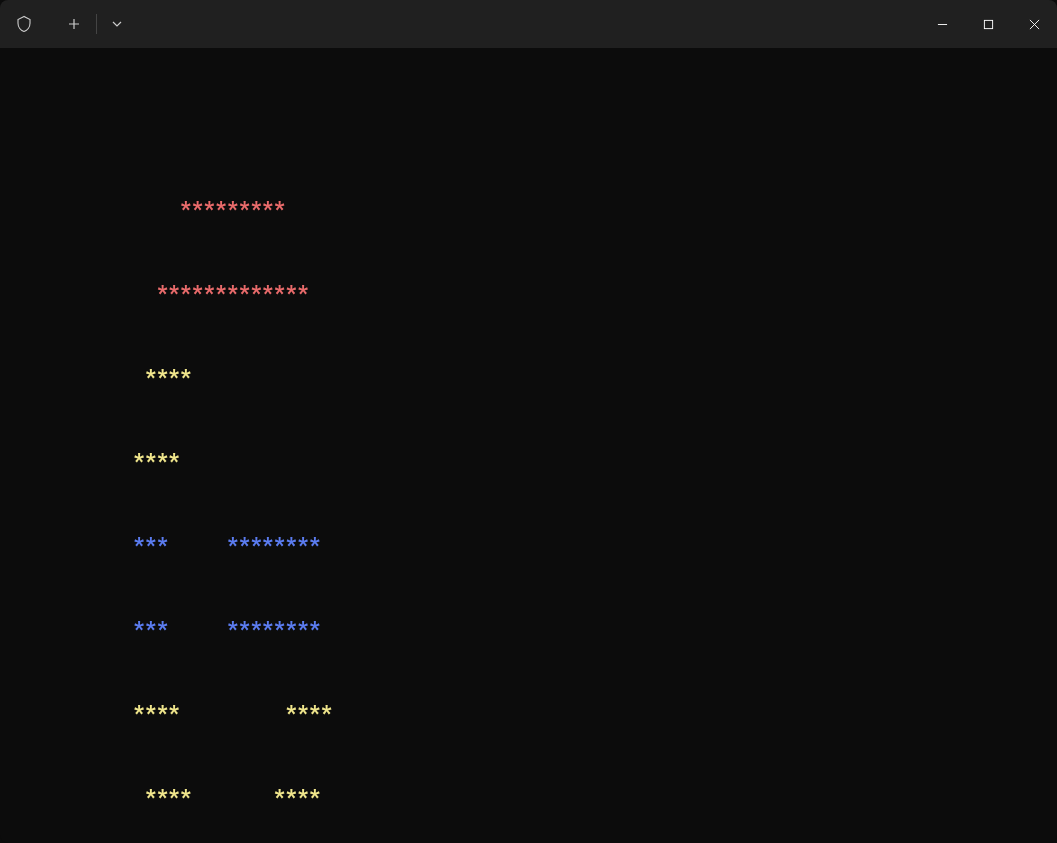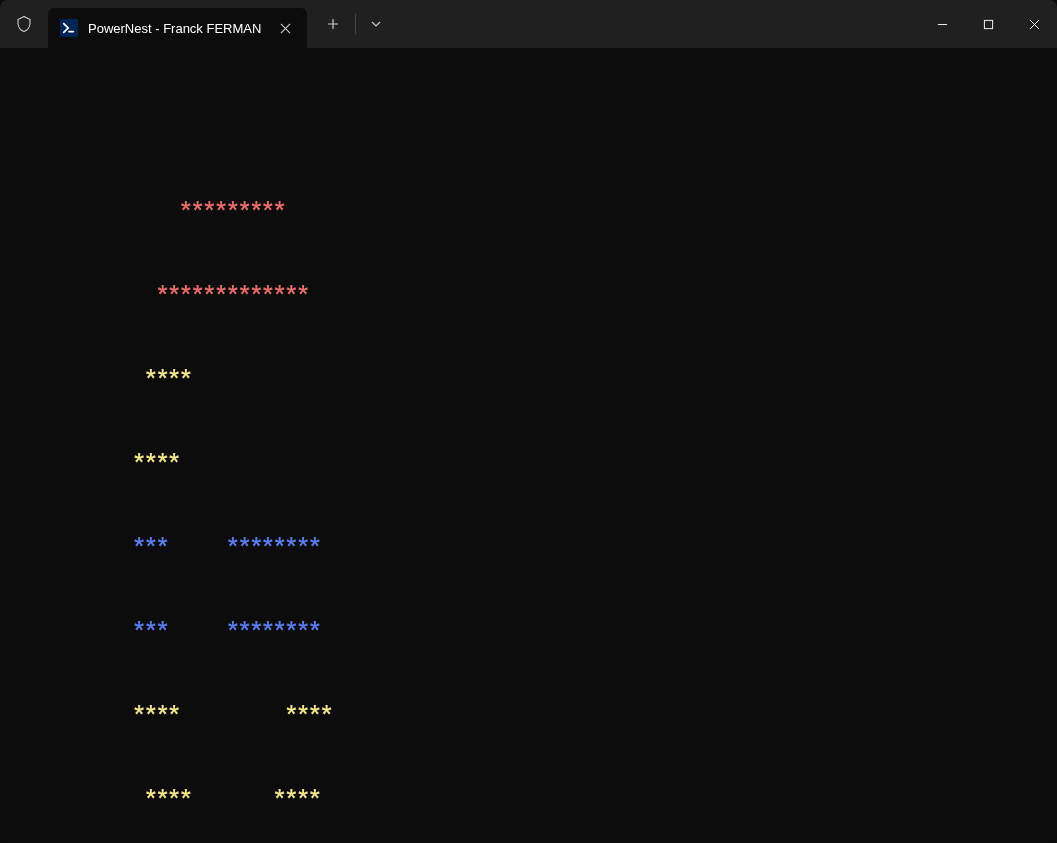--- a/index.html
+++ b/index.html
@@ -144,34 +144,20 @@
 </head>
 <body>
 
 <div class="window">
   <div class="titlebar">
     <div class="titlebar-left">
       <div class="shield-button">
         <svg width="18" height="18" viewBox="0 0 24 24" fill="none" stroke="currentColor" stroke-width="1.5">
           <path d="M12 2 L4 6 L4 11 C4 16 7.5 20.5 12 22 C16.5 20.5 20 16 20 11 L20 6 Z"></path>
         </svg>
-      </div>
-      <div class="tab">
-        <div class="tab-icon">
-          <svg viewBox="0 0 16 16">
-            <path d="M2 3 L7 8 L2 13" stroke="#ffffff" stroke-width="2" fill="none" stroke-linecap="round"></path>
-            <path d="M8 12 L13 12" stroke="#ffffff" stroke-width="2" stroke-linecap="round"></path>
-          </svg>
-        </div>
-        <span class="tab-title">PowerNest - Franck FERMAN</span>
-        <div class="tab-close">
-          <svg width="11" height="11" viewBox="0 0 12 12">
-            <path d="M1 1 L11 11 M11 1 L1 11" stroke="currentColor" stroke-width="1.2"></path>
-          </svg>
-        </div>
       </div>
       <div class="new-tab">
         <svg width="12" height="12" viewBox="0 0 12 12">
           <path d="M6 1 L6 11 M1 6 L11 6" stroke="currentColor" stroke-width="1.2"></path>
         </svg>
       </div>
       <div class="tab-separator"></div>
       <div class="dropdown-button">
         <svg width="12" height="12" viewBox="0 0 12 12">
           <path d="M2 4 L6 8 L10 4" stroke="currentColor" stroke-width="1.2" fill="none"></path>

